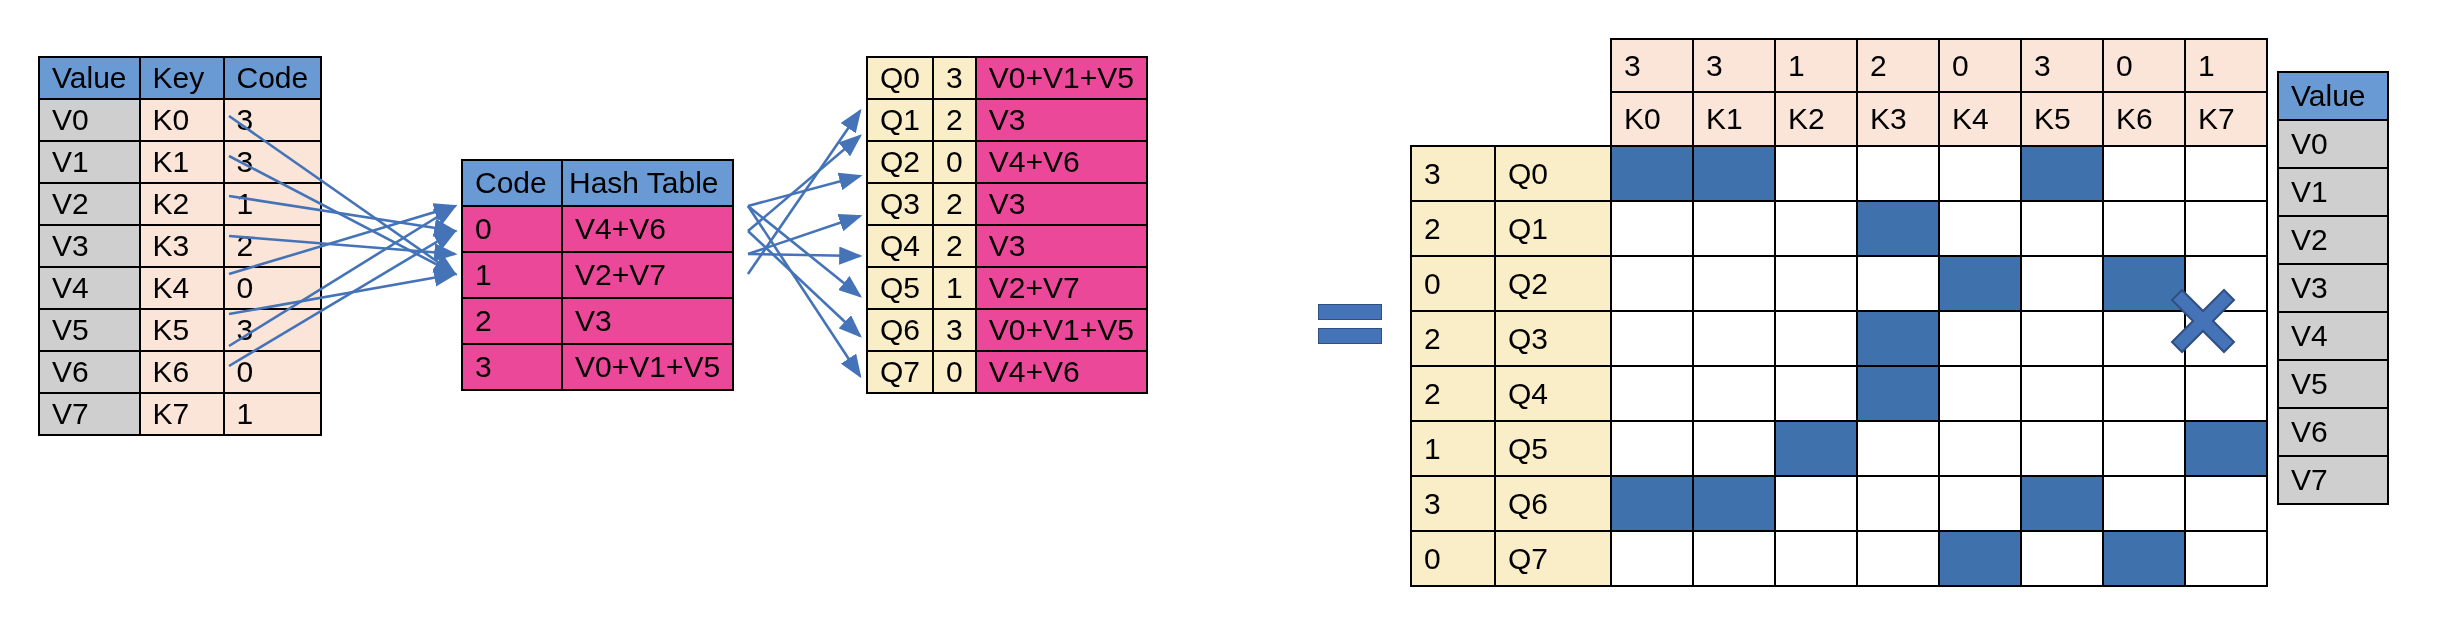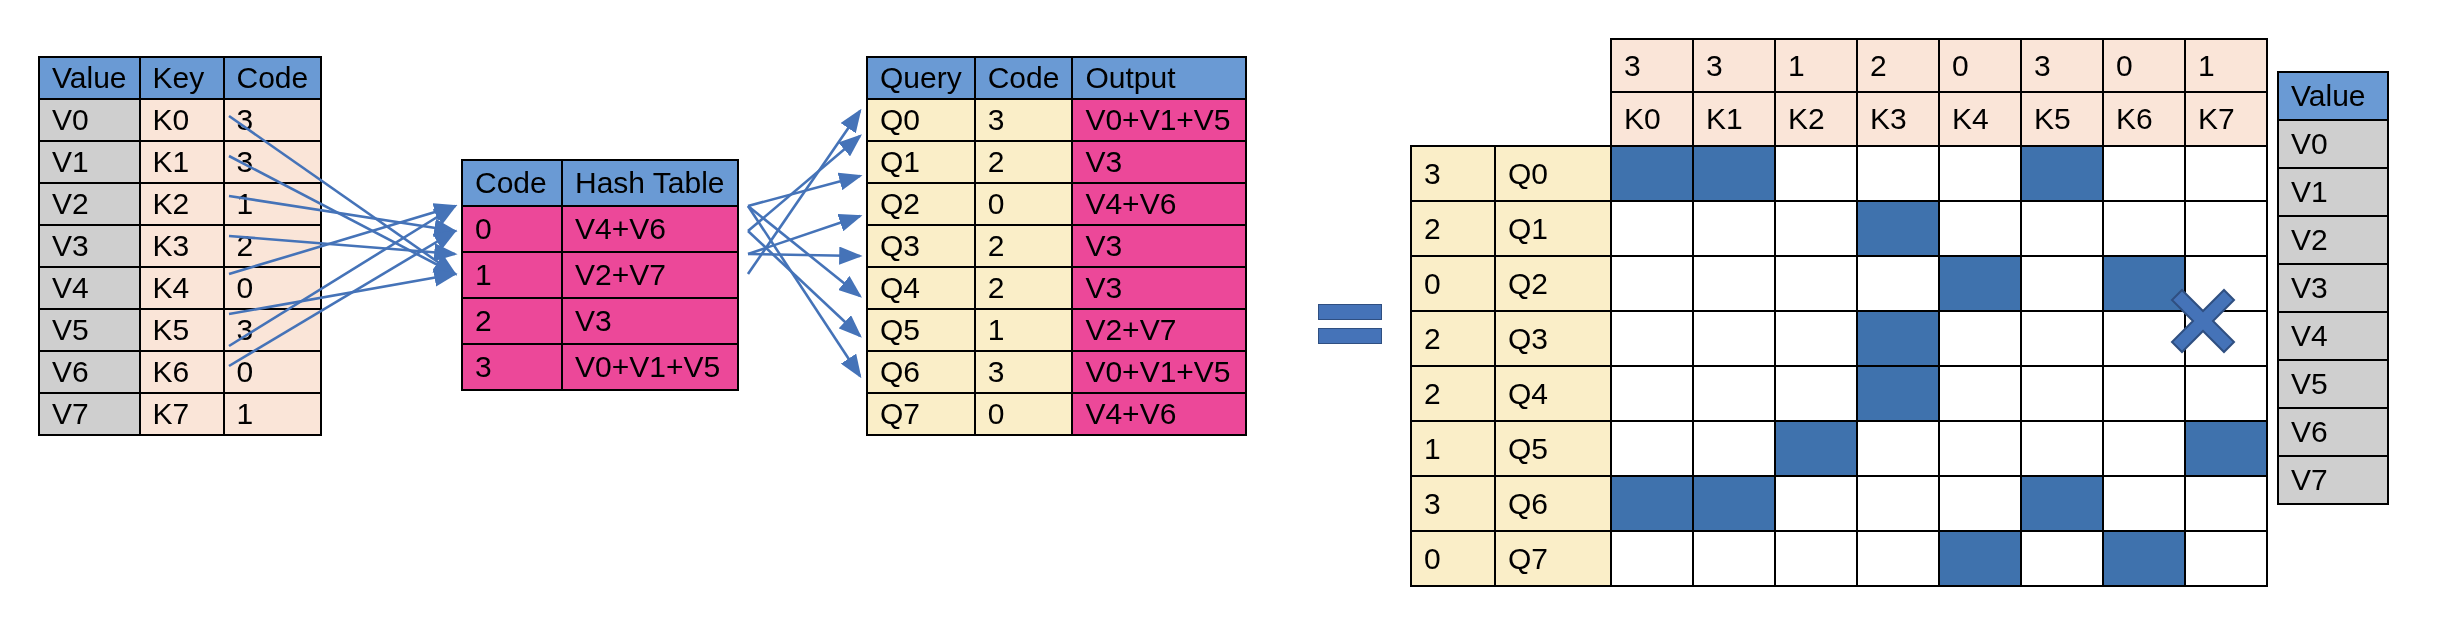--- a/index.html
+++ b/index.html
@@ -29,21 +29,21 @@
   #kv-table{left:38px;top:40px;}
   #kv-table td,#kv-table th{height:40px;}
   #kv-table .c-value{width:72px;}
   #kv-table .c-key{width:58px;margin-left:8px;}
   #kv-table .c-code{width:62px;}
 
   
   #hash-table{left:461px;top:143px;}
   #hash-table td,#hash-table th{height:44px;}
   #hash-table .c-code{width:74px;}
-  #hash-table .c-ht{width:150px;}
+  #hash-table .c-ht{width:150px;padding-left:6px;}
 
   
   #query-table{left:866px;top:40px;}
   #query-table td,#query-table th{height:40px;}
   #query-table .c-q{width:78px;}
   #query-table .c-qc{width:62px;}
   #query-table .c-out{width:148px;}
 
   
   #matrix{left:1410px;top:22px;}
@@ -150,25 +150,20 @@
       </tr>
       <tr>
         <td class="lblue">3</td>
         <td class="lblue">V0+V1+V5</td>
       </tr>
     </tbody>
   </table>
 
   <table class="grid" id="query-table">
     <tbody>
-      <tr>
-        <th class="hdr c-q">Query</th>
-        <th class="hdr c-qc">Code</th>
-        <th class="hdr c-out">Output</th>
-      </tr>
       <tr>
         <td class="cream">Q0</td>
         <td class="cream">3</td>
         <td class="lblue">V0+V1+V5</td>
       </tr>
       <tr>
         <td class="cream">Q1</td>
         <td class="cream">2</td>
         <td class="lblue">V3</td>
       </tr>

